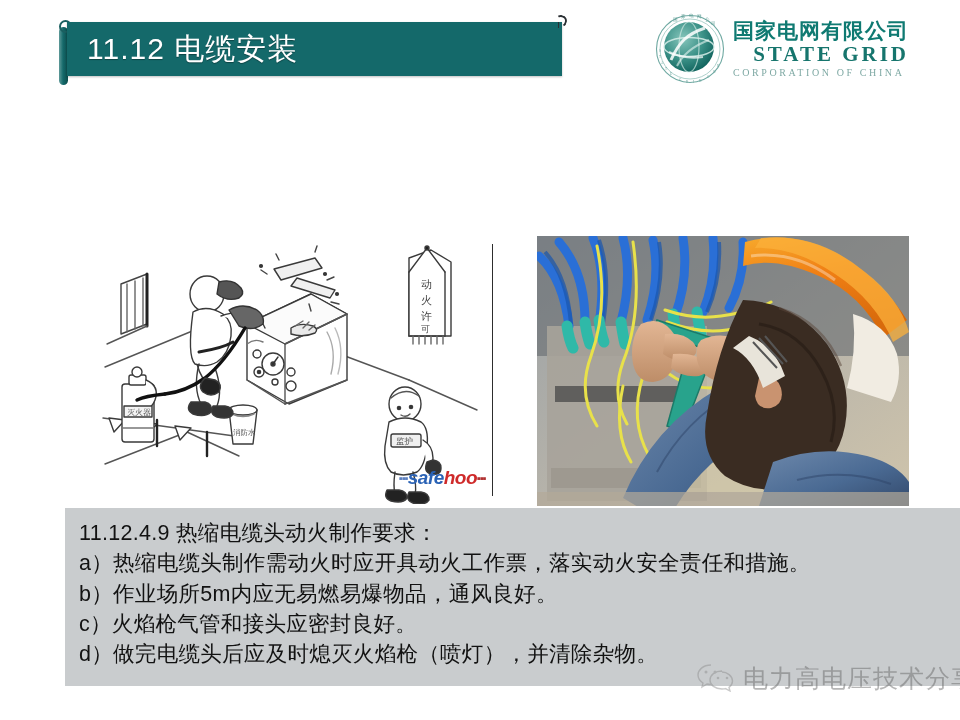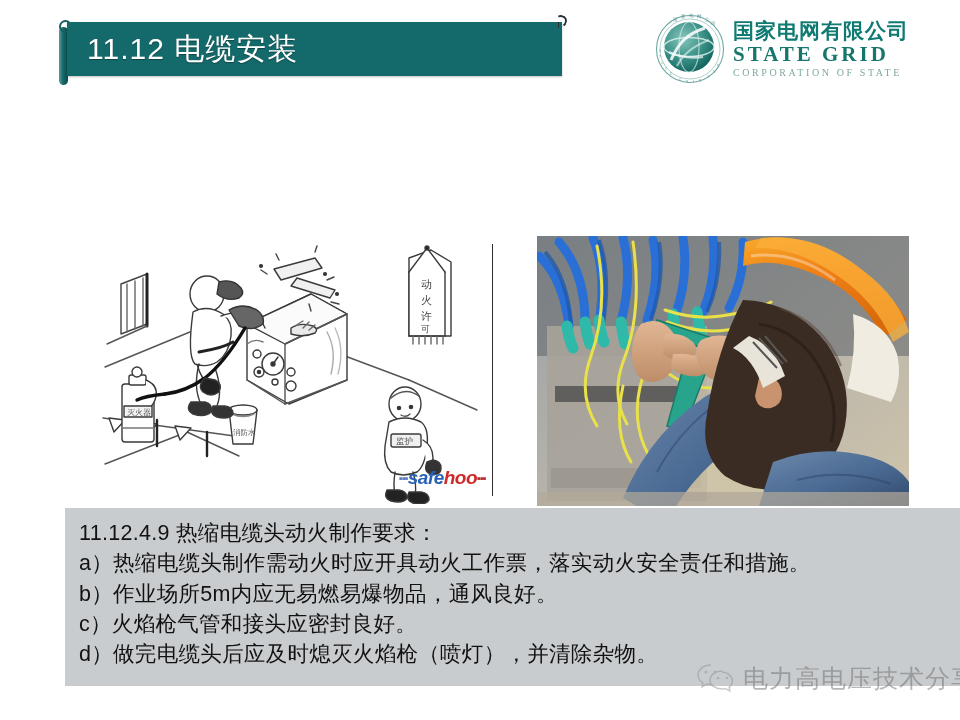--- a/index.html
+++ b/index.html
@@ -92,20 +92,21 @@
     white-space: nowrap;
   }
   #logo-en {
     color: #16756d;
     font-size: 21px;
     font-weight: bold;
     letter-spacing: 3px;
     margin-top: 3px;
     white-space: nowrap;
     font-family: "Liberation Serif", "DejaVu Serif", serif;
+    text-align: right;
   }
   #logo-sub {
     color: #7fa9a4;
     font-size: 10px;
     letter-spacing: 2.6px;
     margin-top: 3px;
     white-space: nowrap;
     font-family: "Liberation Serif", "DejaVu Serif", serif;
   }
 
@@ -251,21 +252,21 @@
             <text x="46" y="70">D</text>
           <text x="54" y="66">C</text>
             <text x="60" y="61">O</text>
             <text x="64" y="55">R</text>
         </g>
       </svg>
     </div>
     <div id="logo-text">
       <div id="logo-cn">国家电网有限公司</div>
       <div id="logo-en">STATE  GRID</div>
-      <div id="logo-sub">CORPORATION OF STATE</div>
+      <div id="logo-sub">CORPORATION OF CHINA</div>
     </div>
   </div>
 
 
   <div id="cartoon">
     <svg viewBox="0 0 415 272" width="415" height="272" aria-hidden="true">
       <g fill="none" stroke="#3a3a3a" stroke-width="1.4" stroke-linecap="round" stroke-linejoin="round">
 
         <path d="M26 135 L140 88" stroke="#555"></path>
         <path d="M250 118 L330 148" stroke="#555"></path>

